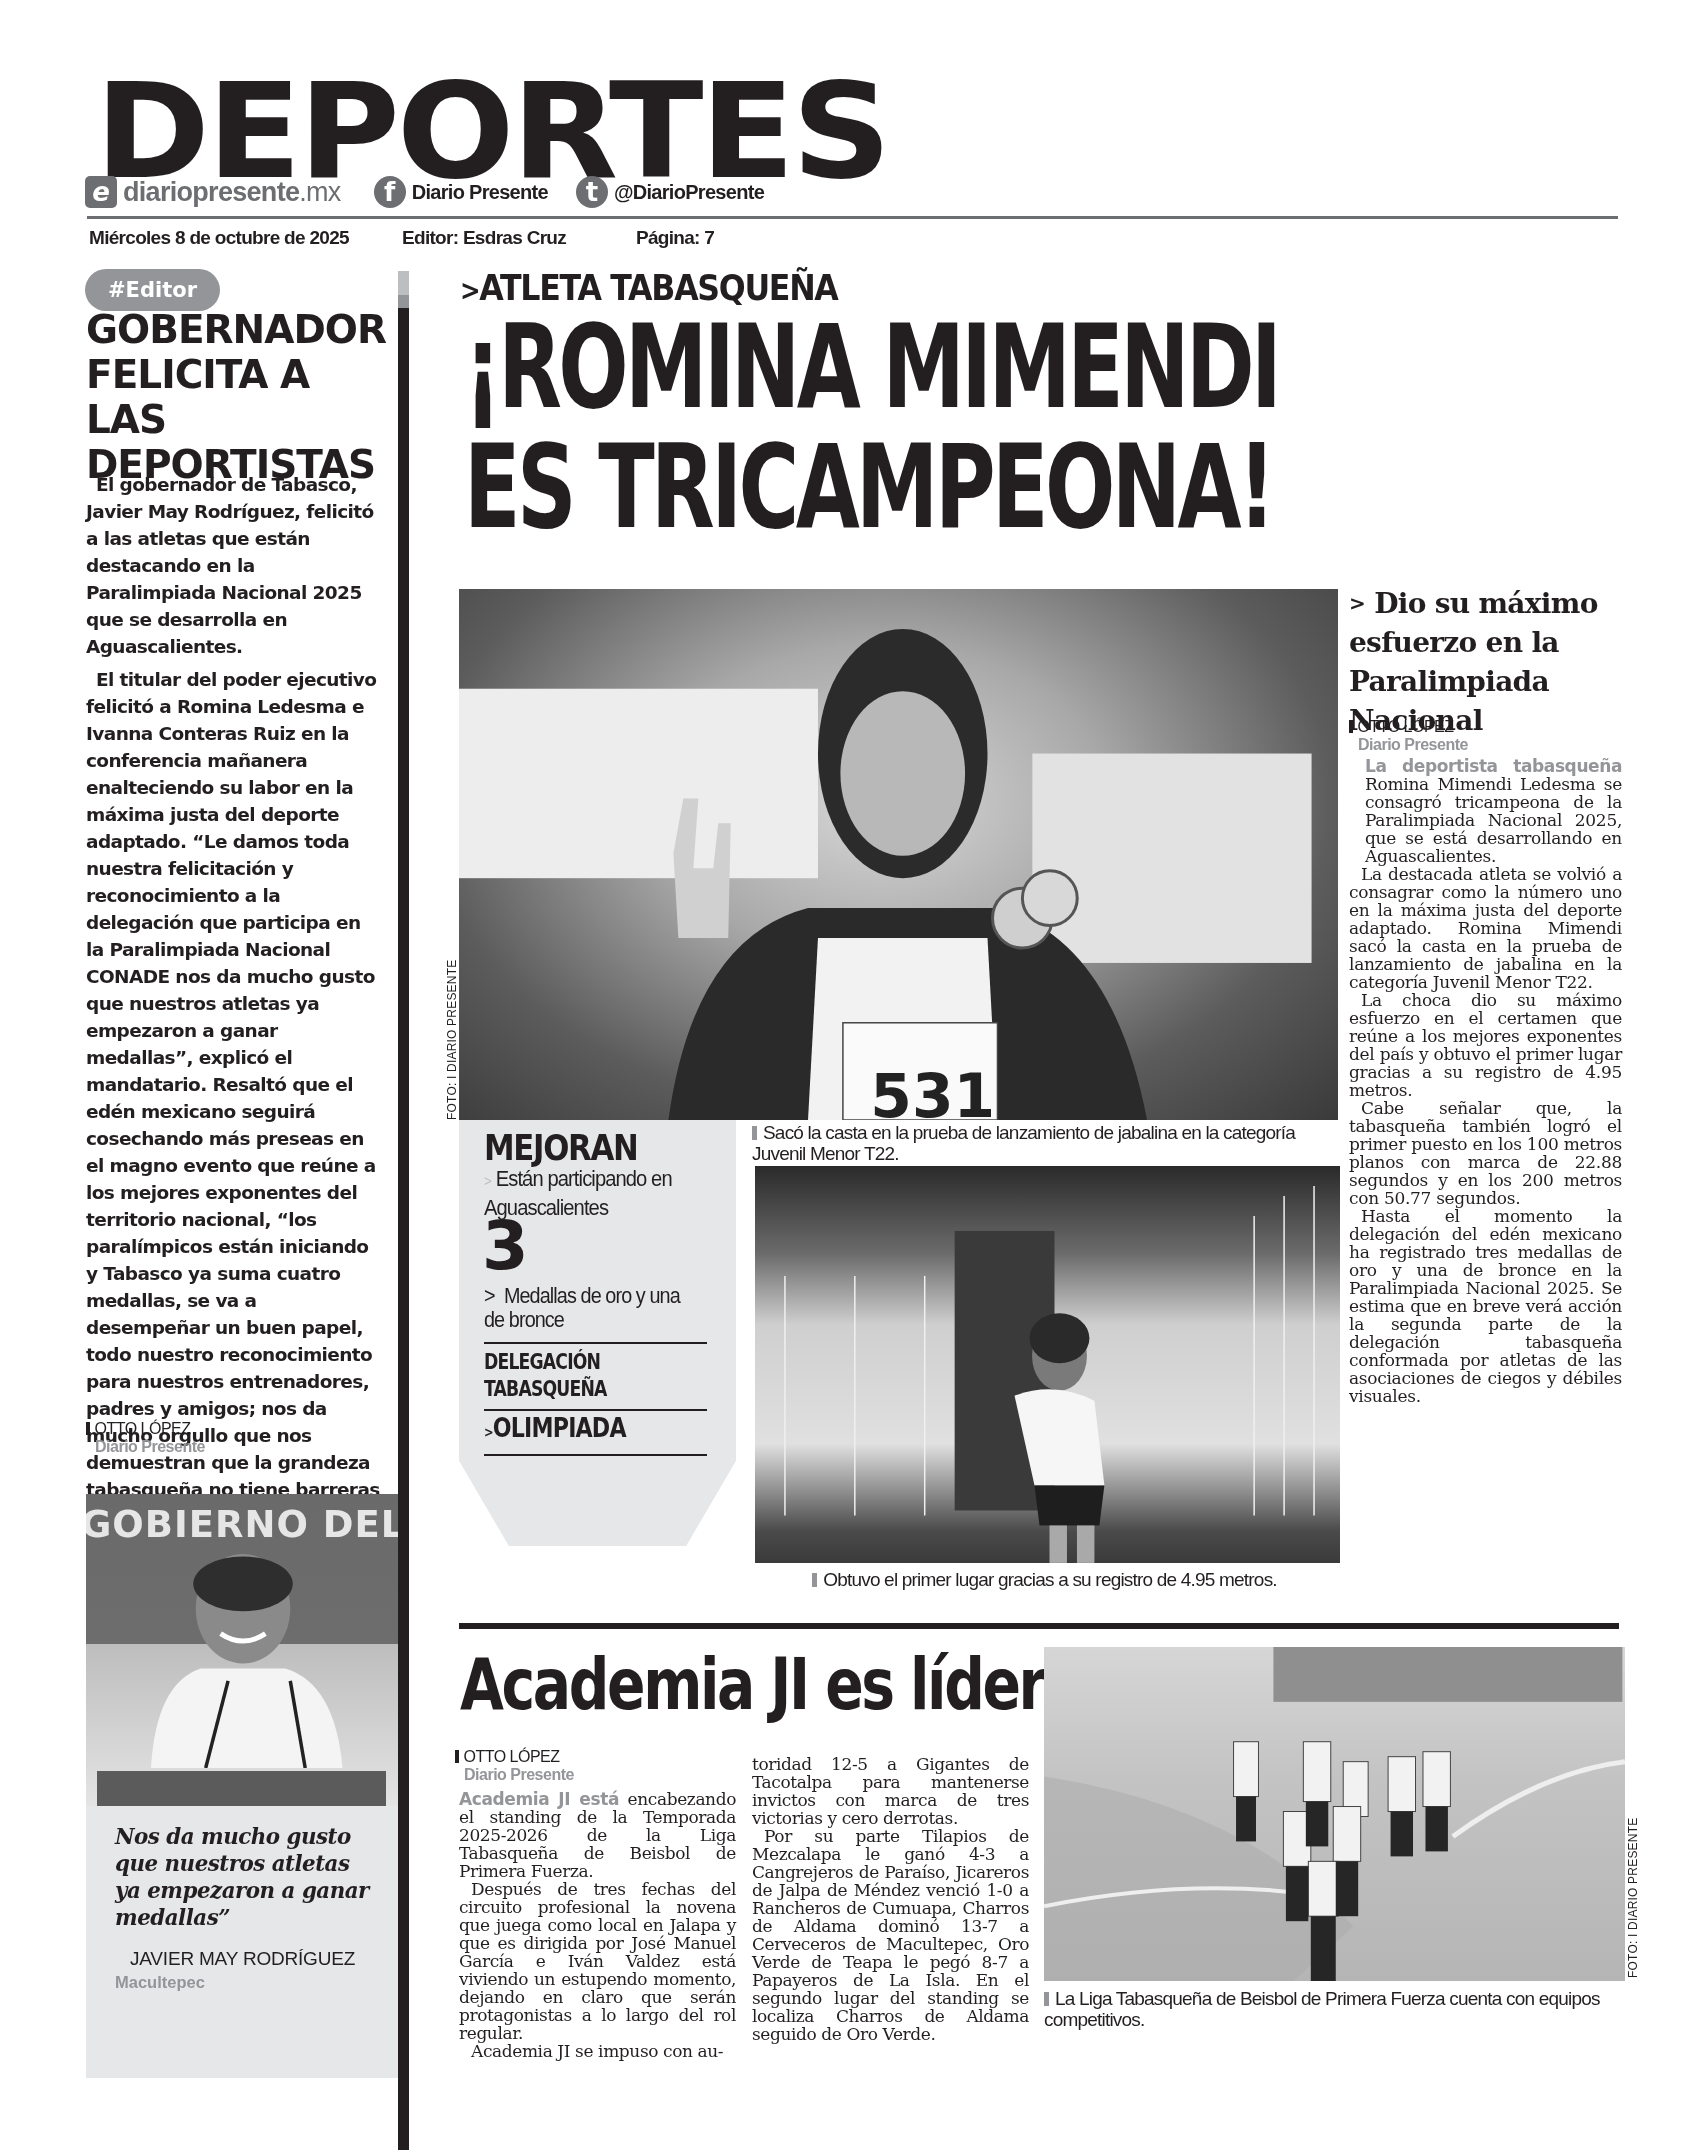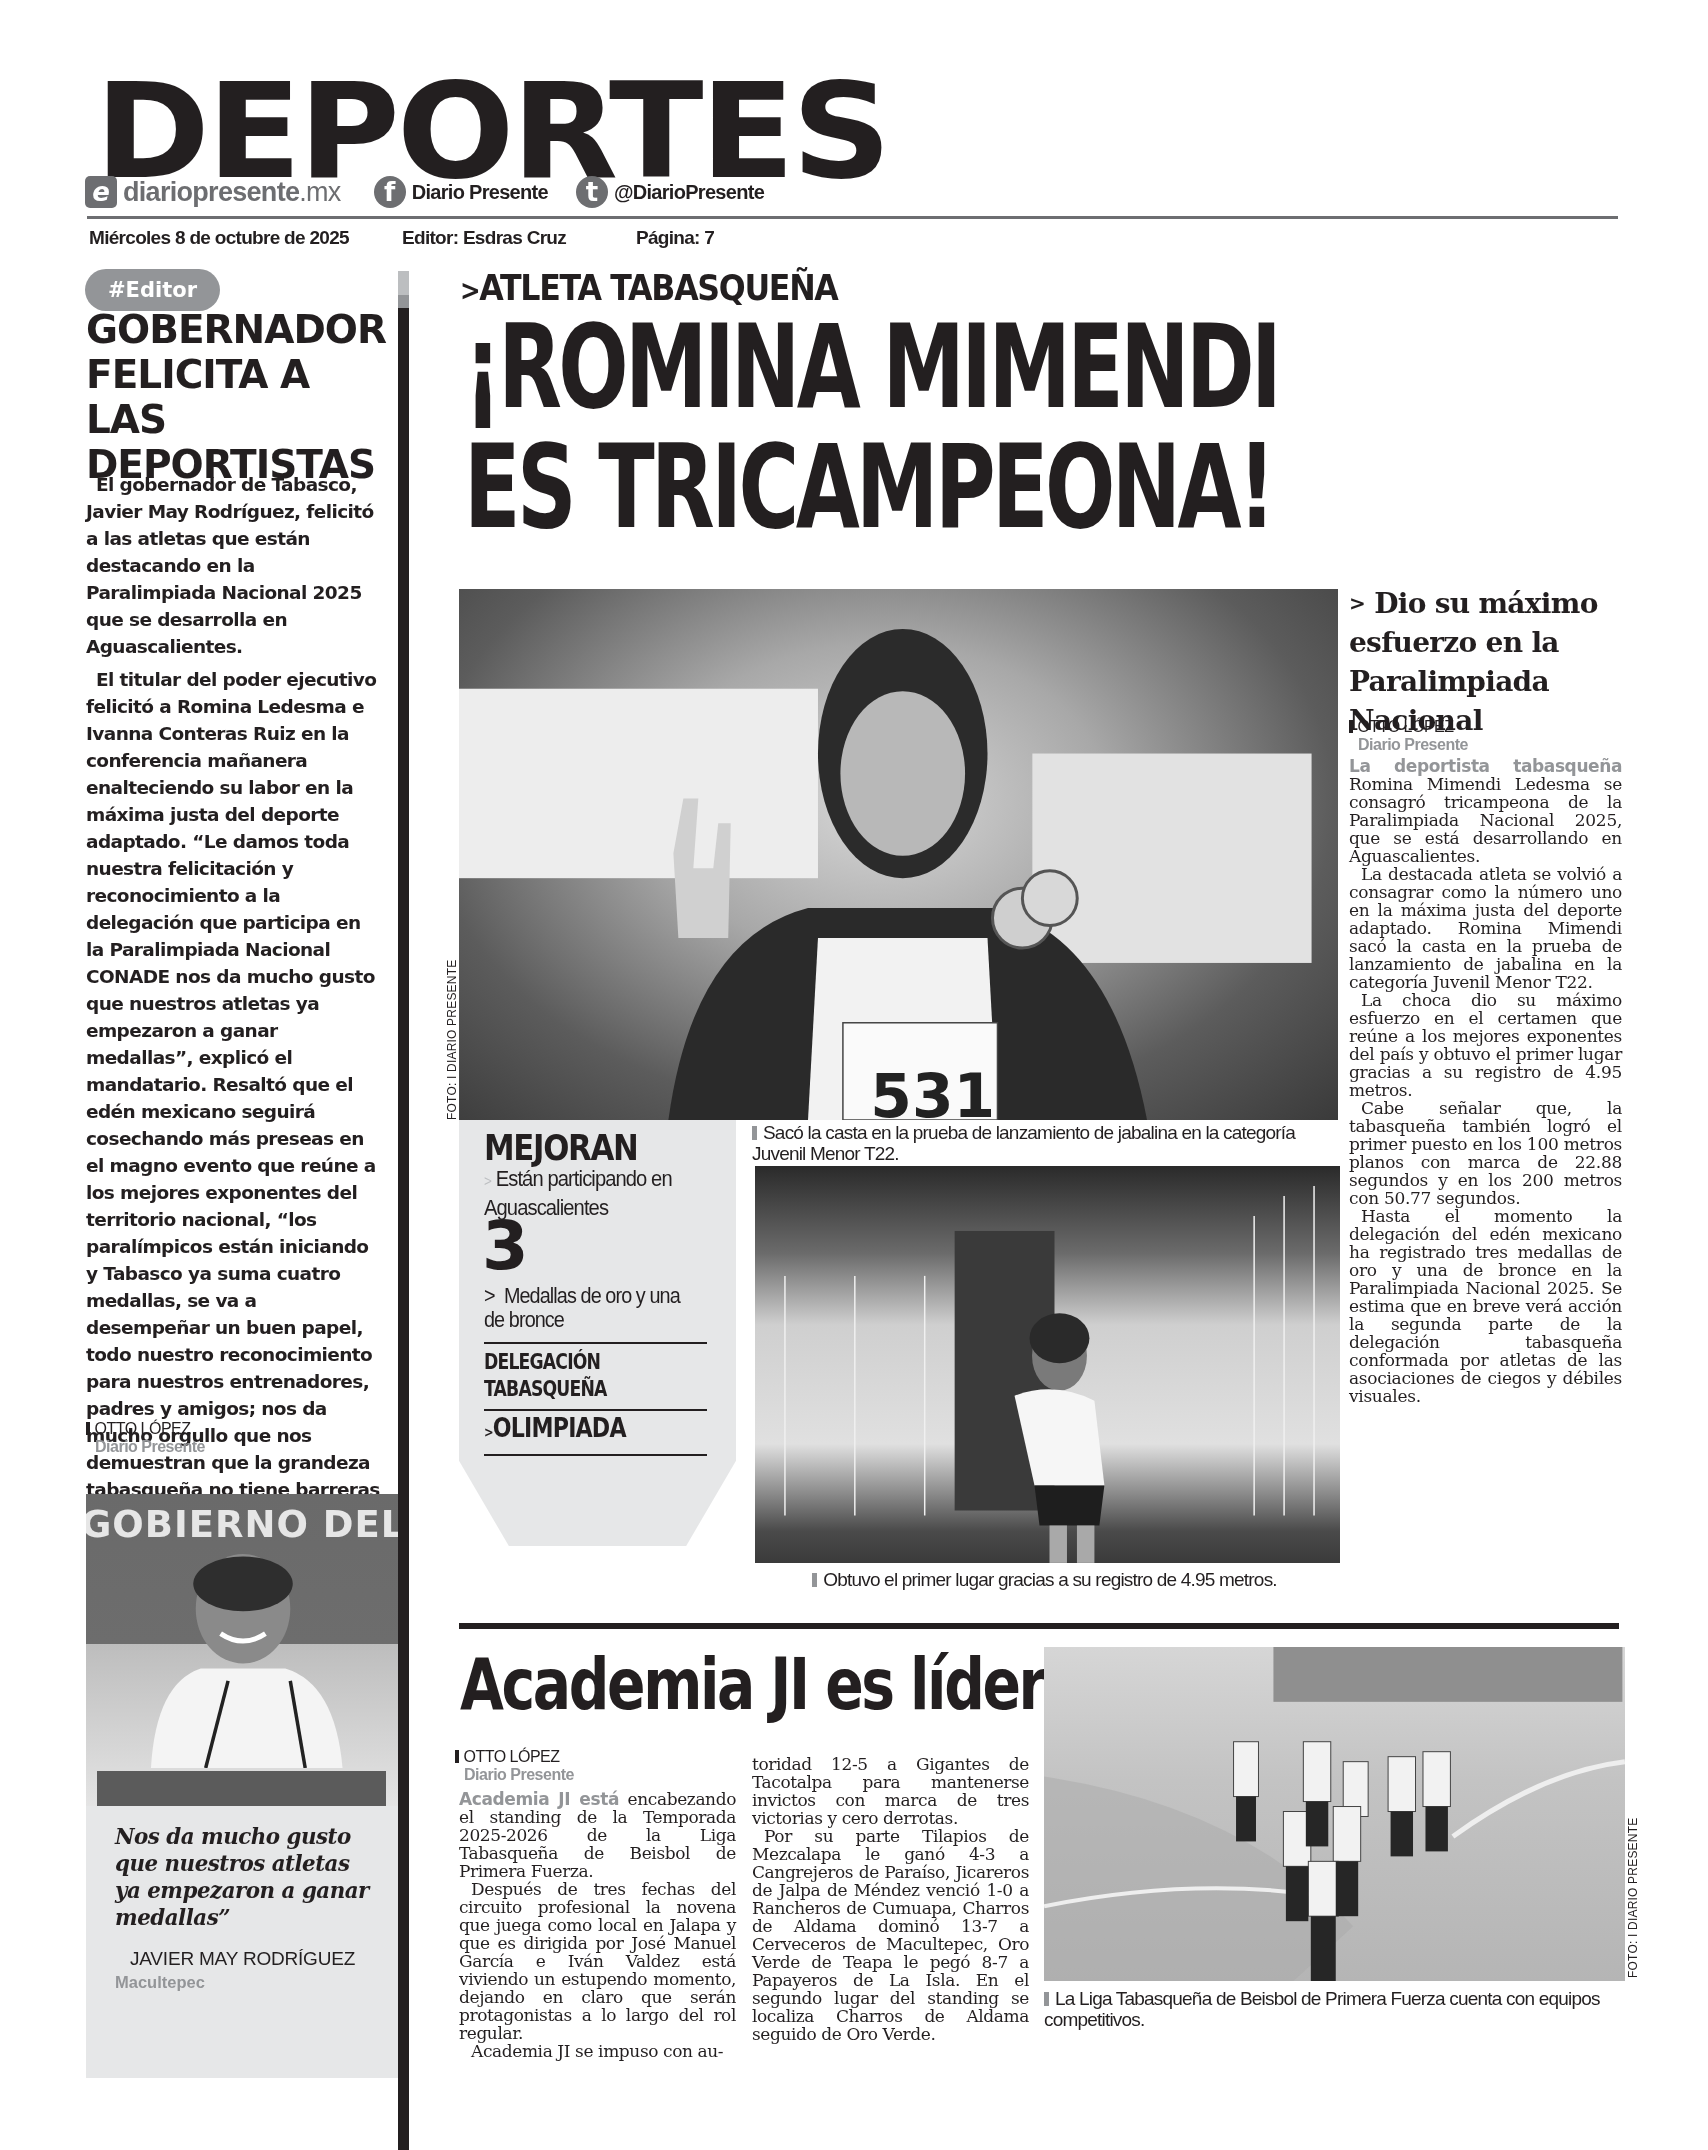--- a/index.html
+++ b/index.html
@@ -70,21 +70,21 @@
 
   .photo-run { left: 755px; top: 1166px; width: 585px; height: 397px; background: linear-gradient(180deg, #2a2a2a 0%, #6b6b6b 22%, #cfcfcf 40%, #e0e0e0 70%, #4a4a4a 92%, #3a3a3a 100%); overflow: hidden; }
   .caption-2 { left: 755px; top: 1569px; width: 579px; text-align: center; }
 
   
   .deck { left: 1349px; top: 584px; width: 259px; font-family: "DejaVu Serif", serif; font-weight: 700; font-size: 28px; line-height: 39px; letter-spacing: -0.7px; }
   .deck .arrow { font-family: "DejaVu Sans", sans-serif; font-size: 20px; vertical-align: 3px; }
   .right-byline { left: 1349px; top: 718px; }
   .right-body { left: 1349px; top: 757px; width: 273px; font-family: "DejaVu Serif", serif; font-size: 17px; line-height: 18px; letter-spacing: -0.3px; text-align: justify; hyphens: manual; }
   .right-body p { text-indent: 12px; }
-  .right-body p.first { text-indent: 0; }
+  .right-body p.first { text-indent: 0; margin-left: 16px; }
   .lead-in { font-family: "DejaVu Sans", sans-serif; font-weight: 900; color: #939598; letter-spacing: -0.4px; }
 
   
   .bottom-rule { left: 459px; top: 1623px; width: 1160px; height: 6px; background: #231f20; }
   .bottom-headline { left: 460px; top: 1643px; font-family: "DejaVu Sans", sans-serif; font-weight: 900; font-size: 71px; letter-spacing: -3px; transform: scaleX(0.8); transform-origin: left top; white-space: nowrap; }
   .bottom-byline { left: 455px; top: 1748px; }
   .bottom-col { width: 277px; font-family: "DejaVu Serif", serif; font-size: 17px; line-height: 18px; letter-spacing: -0.4px; text-align: justify; }
   .bottom-col p { text-indent: 12px; }
   .bottom-col p.first { text-indent: 0; }
   .bottom-col-1 { left: 459px; top: 1790px; }

